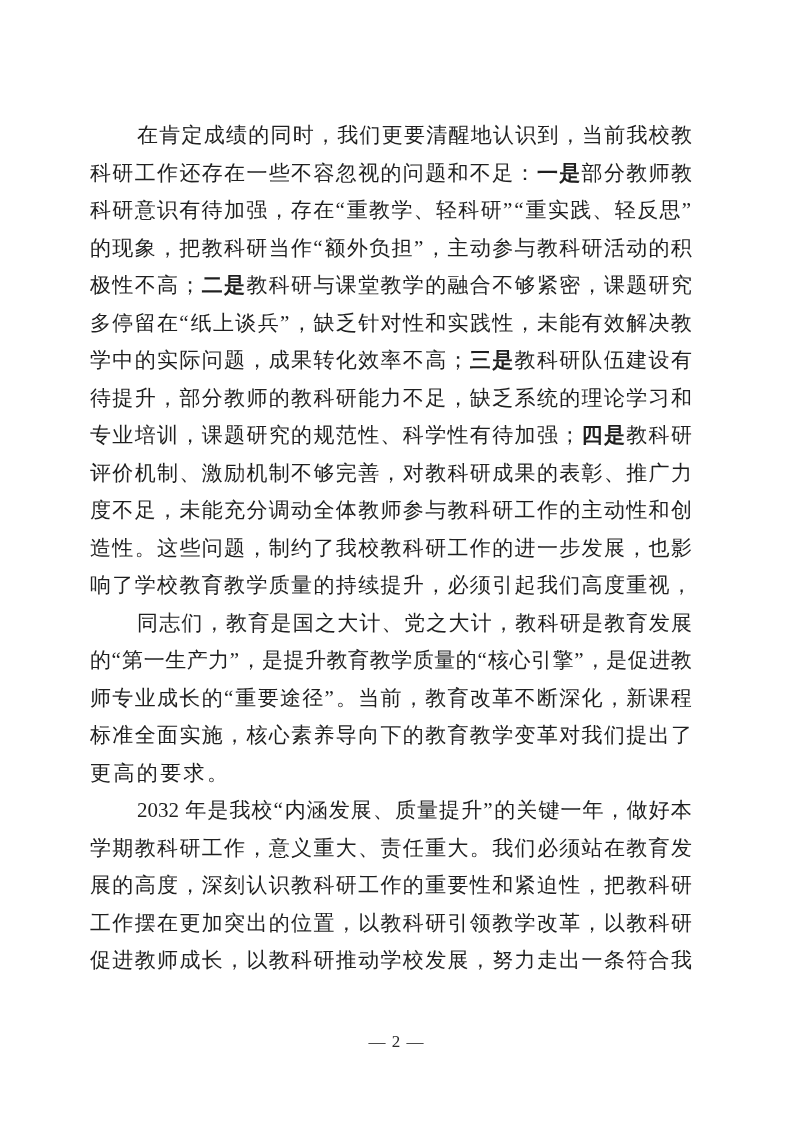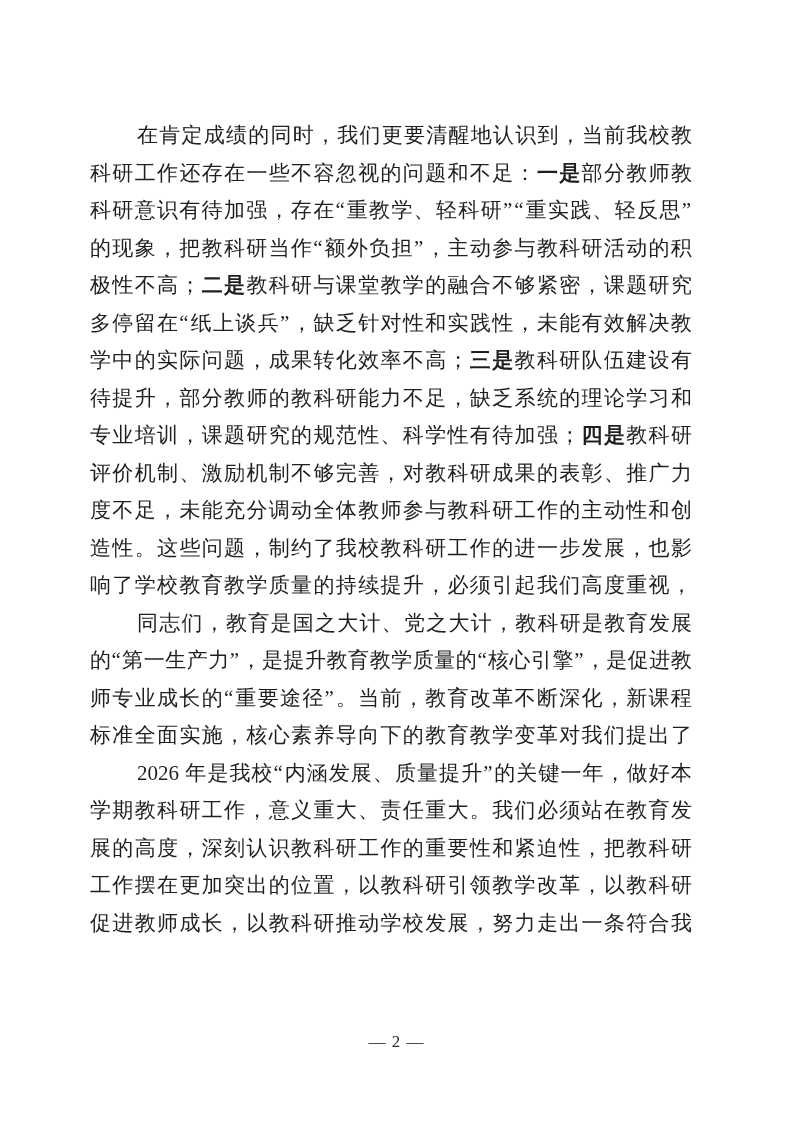--- a/index.html
+++ b/index.html
@@ -559,22 +559,23 @@
         <span class="ch">学</span>
         <span class="ch">变</span>
         <span class="ch">革</span>
         <span class="ch">对</span>
         <span class="ch">我</span>
         <span class="ch">们</span>
         <span class="ch">提</span>
         <span class="ch">出</span>
         <span class="ch">了</span>
       </div>
+      <div class="line nofill"><span class="ch">更高的要求。</span></div>
       <div class="line indent">
-        <span class="ch">2026 </span>
+        <span class="ch">2032 </span>
         <span class="ch">年</span>
         <span class="ch">是</span>
         <span class="ch">我</span>
         <span class="ch">校</span>
         <span class="ch q">“</span>
         <span class="ch">内</span>
         <span class="ch">涵</span>
         <span class="ch">发</span>
         <span class="ch">展</span>
         <span class="ch">、</span>

